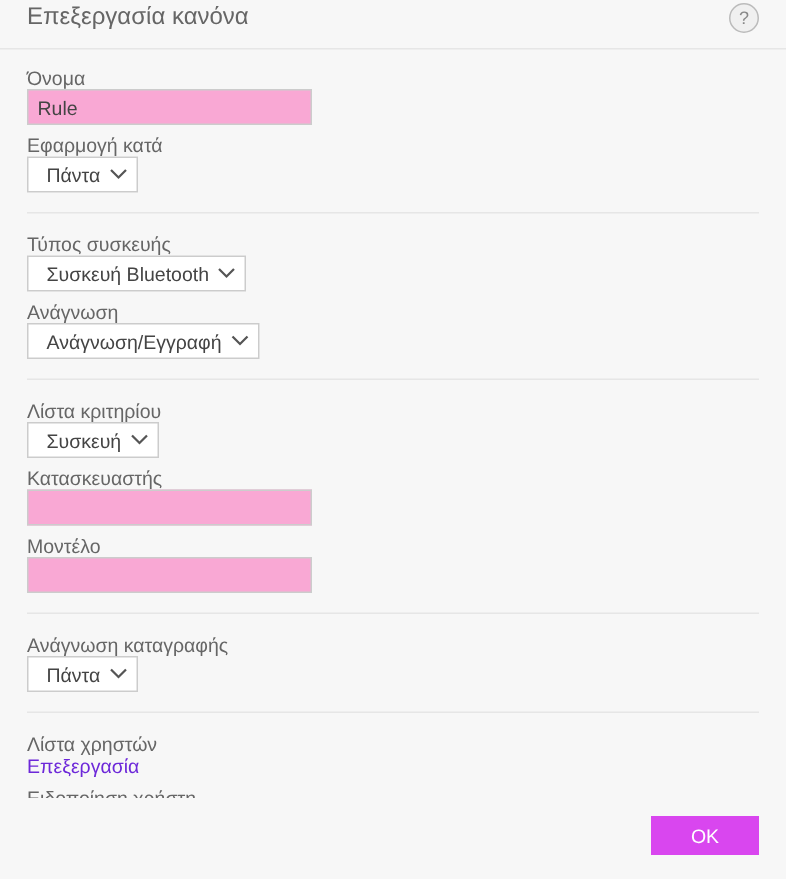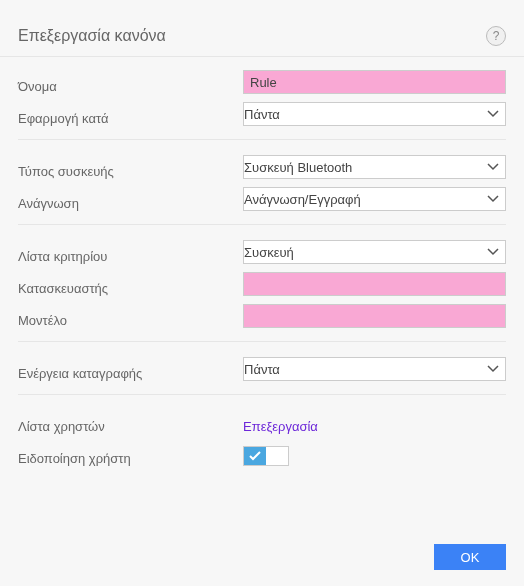--- a/index.html
+++ b/index.html
@@ -12,21 +12,21 @@
   }
   .dialog {
     width: 524px;
     height: 586px;
     background: #f7f7f7;
     position: relative;
     display: flex;
     flex-direction: column;
   }
   .header {
-    padding: 26px 18px 10px 18px;
+    padding: 2px 18px 10px 18px;
     display: flex;
     align-items: center;
     justify-content: space-between;
     border-bottom: 1px solid #e6e6e6;
   }
   .header-title {
     font-size: 16px;
     font-weight: 400;
     color: #666;
   }
@@ -43,23 +43,24 @@
     background: #f0f0f0;
     cursor: pointer;
   }
   .body {
     flex: 1;
     padding: 8px 18px 0 18px;
     overflow: auto;
   }
   .row {
     display: flex;
-    align-items: flex-end;
+    align-items: flex-start;
     min-height: 32px;
     padding: 3px 0;
+    flex-direction: column;
   }
   .label {
     width: 225px;
     color: #666;
     font-size: 13px;
   }
   .control {
     flex: 1;
   }
   .text-input {
@@ -70,21 +71,21 @@
     padding: 0 6px;
     font-size: 13px;
     color: #444;
     outline: none;
   }
   .select {
     width: 100%;
     height: 24px;
     border: 1px solid #ccc;
     background: #fff;
-    padding: 0 24px 0 0;
+    padding: 0 24px 0 12px;
     font-size: 13px;
     color: #444;
     position: relative;
     display: flex;
     align-items: center;
     cursor: pointer;
   }
   .select .chevron {
     position: absolute;
     right: 6px;
@@ -121,21 +122,21 @@
   .edit-link {
     color: #6d28d9;
     font-size: 13px;
   }
   .footer {
     padding: 12px 18px 16px 18px;
     display: flex;
     justify-content: flex-end;
   }
   .ok-btn {
-    background: #3b82f6;
+    background: #d946ef;
     color: #fff;
     border: none;
     height: 26px;
     width: 72px;
     font-size: 13px;
     cursor: pointer;
   }
 </style>
 </head>
 <body>
@@ -228,21 +229,21 @@
       <div class="label">Μοντέλο</div>
       <div class="control">
         <input type="text" class="text-input" value="" style="">
       </div>
     </div>
 
 
     <div class="divider"></div>
 
     <div class="row">
-      <div class="label">Ενέργεια καταγραφής</div>
+      <div class="label">Ανάγνωση καταγραφής</div>
       <div class="control">
         <div class="select">
           <span>Πάντα</span>
           <span class="chevron">
             <svg width="12" height="8" viewBox="0 0 12 8">
                 <path d="M1 1 L6 6 L11 1" stroke="#555" stroke-width="1.5" fill="none"></path>
               </svg>
           </span>
         </div>
       </div>

